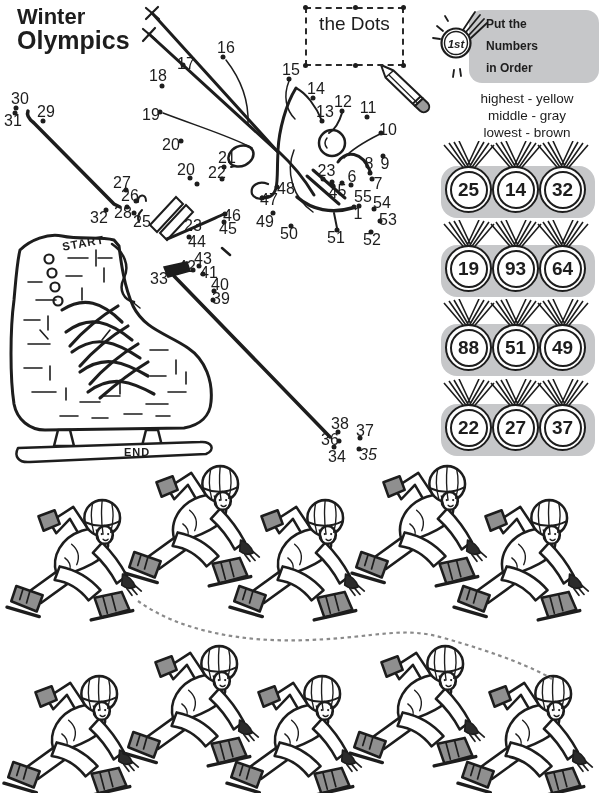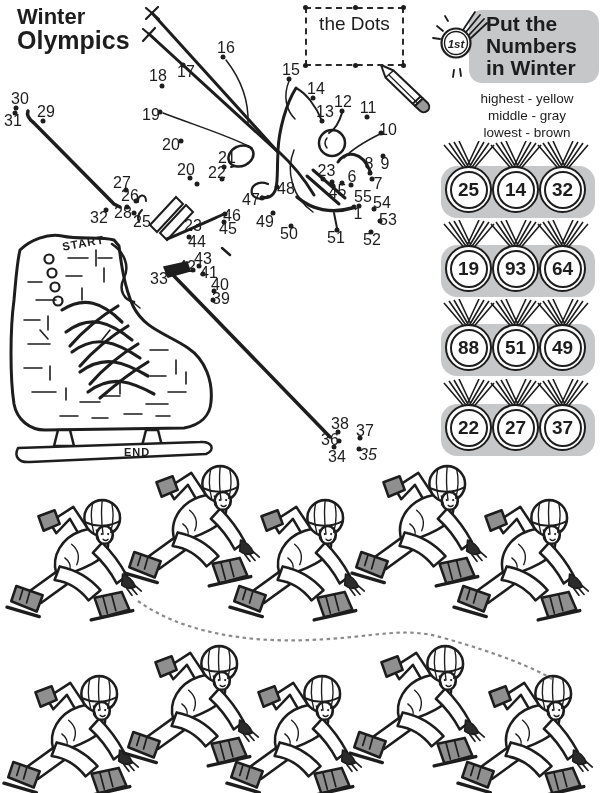--- a/index.html
+++ b/index.html
@@ -8,21 +8,21 @@
   
   .title{position:absolute;left:17px;top:6px;font-weight:bold;line-height:1.02;}
   .title .t1{font-size:22px;}
   .title .t2{font-size:25px;}
   
   .cbox{position:absolute;left:305px;top:7px;width:95px;height:53px;border:2px dashed #2a2a2a;
         text-align:center;font-size:19px;font-weight:500;line-height:1.32;padding-top:2px;}
   .cnr{position:absolute;width:5px;height:5px;border-radius:50%;background:#1d1d1d;}
   
   .ohdr{position:absolute;left:469px;top:10px;width:130px;height:73px;background:#c6c7c9;border-radius:13px;}
-  .ohdr .lines{position:absolute;left:17px;top:3px;font-weight:bold;font-size:21px;line-height:22px;white-space:nowrap;}
+  .ohdr .lines{position:absolute;left:17px;top:3px;font-weight:bold;font-size:12px;line-height:22px;white-space:nowrap;}
   .badge{position:absolute;left:425px;top:8px;}
   .instr{position:absolute;left:452px;top:90px;width:150px;text-align:center;
          font-size:13.5px;font-weight:500;line-height:17px;}
   
   .mrow{position:absolute;left:441px;width:154px;height:52px;background:#c6c7c9;border-radius:16px;}
   .medal{position:absolute;top:-25px;width:56px;height:78px;}
   .medal svg.rib{position:absolute;top:0;left:0;}
   .coin{position:absolute;top:25px;left:4px;width:43px;height:43px;border:2.5px solid #1d1d1d;
         border-radius:50%;background:#fff;display:flex;align-items:center;justify-content:center;}
   .coin .in{width:34px;height:34px;border:2px solid #1d1d1d;border-radius:50%;
@@ -169,21 +169,21 @@
     <span class="cnr" style="left:-4px;bottom:-4px"></span>
     <span class="cnr" style="left:calc(50% - 2px);bottom:-4px"></span>
     <span class="cnr" style="right:-4px;bottom:-4px"></span>
     <div>the Dots</div>
   </div>
 
   <div class="ohdr">
     <div class="lines">
       <div>Put the</div>
       <div>Numbers</div>
-      <div>in Winter</div>
+      <div>in Order</div>
     </div>
   </div>
   <svg class="badge" width="70" height="76" viewBox="0 0 70 76">
     <g stroke="#1d1d1d" fill="none" stroke-linecap="round">
       <path d="M38,22 L50,4 M41,24 L55,7 M44,27 L59,11 M46,30 L62,15" stroke-width="1.8"></path>
       <path d="M12,18 L18,23 M8,30 L15,31 M20,8 L23,13 M29,62 L28,69 M35,61 L36,68" stroke-width="1.8"></path>
       <circle cx="31" cy="35" r="14.5" stroke-width="2.2" fill="#fff"></circle>
       <circle cx="31" cy="35" r="11.5" stroke-width="1.4"></circle>
     </g>
     <text x="31" y="40" font-size="11.5" font-weight="bold" font-style="italic" text-anchor="middle" fill="#1d1d1d">1st</text>
@@ -366,21 +366,21 @@
       <div class="dot-label" style="left: 343px; top: 102px;">12</div>
       <div class="dot" style="left: 322px; top: 121px;"></div>
       <div class="dot-label" style="left: 325px; top: 112px;">13</div>
       <div class="dot" style="left: 313px; top: 98px;"></div>
       <div class="dot-label" style="left: 316px; top: 89px;">14</div>
       <div class="dot" style="left: 289px; top: 79px;"></div>
       <div class="dot-label" style="left: 291px; top: 70px;">15</div>
       <div class="dot" style="left: 223px; top: 57px;"></div>
       <div class="dot-label" style="left: 226px; top: 48px;">16</div>
       <div class="dot" style="left: 183px; top: 65px;"></div>
-      <div class="dot-label" style="left: 186px; top: 72px;">17</div>
+      <div class="dot-label" style="left: 186px; top: 64px;">17</div>
       <div class="dot" style="left: 162px; top: 86px;"></div>
       <div class="dot-label" style="left: 158px; top: 76px;">18</div>
       <div class="dot" style="left: 160px; top: 112px;"></div>
       <div class="dot-label" style="left: 151px; top: 115px;">19</div>
       <div class="dot" style="left: 181px; top: 141px;"></div>
       <div class="dot-label" style="left: 171px; top: 145px;">20</div>
       <div class="dot" style="left: 224px; top: 167px;"></div>
       <div class="dot-label" style="left: 227px; top: 158px;">21</div>
       <div class="dot" style="left: 222px; top: 179px;"></div>
       <div class="dot-label" style="left: 217px; top: 173px;">22</div>
@@ -426,21 +426,21 @@
       <div class="dot-label" style="left: 187px; top: 267px;">42</div>
       <div class="dot" style="left: 199px; top: 266px;"></div>
       <div class="dot-label" style="left: 203px; top: 259px;">43</div>
       <div class="dot" style="left: 189px; top: 237px;"></div>
       <div class="dot-label" style="left: 197px; top: 242px;">44</div>
       <div class="dot" style="left: 224px; top: 222px;"></div>
       <div class="dot-label" style="left: 228px; top: 229px;">45</div>
       <div class="dot" style="left: 225px; top: 214px;"></div>
       <div class="dot-label" style="left: 232px; top: 216px;">46</div>
       <div class="dot" style="left: 262px; top: 198px;"></div>
-      <div class="dot-label" style="left: 251px; top: 200px;">47</div>
+      <div class="dot-label" style="left: 269px; top: 200px;">47</div>
       <div class="dot" style="left: 277px; top: 187px;"></div>
       <div class="dot-label" style="left: 286px; top: 189px;">48</div>
       <div class="dot" style="left: 273px; top: 213px;"></div>
       <div class="dot-label" style="left: 265px; top: 222px;">49</div>
       <div class="dot" style="left: 291px; top: 226px;"></div>
       <div class="dot-label" style="left: 289px; top: 234px;">50</div>
       <div class="dot" style="left: 337px; top: 230px;"></div>
       <div class="dot-label" style="left: 336px; top: 238px;">51</div>
       <div class="dot" style="left: 371px; top: 232px;"></div>
       <div class="dot-label" style="left: 372px; top: 240px;">52</div>

